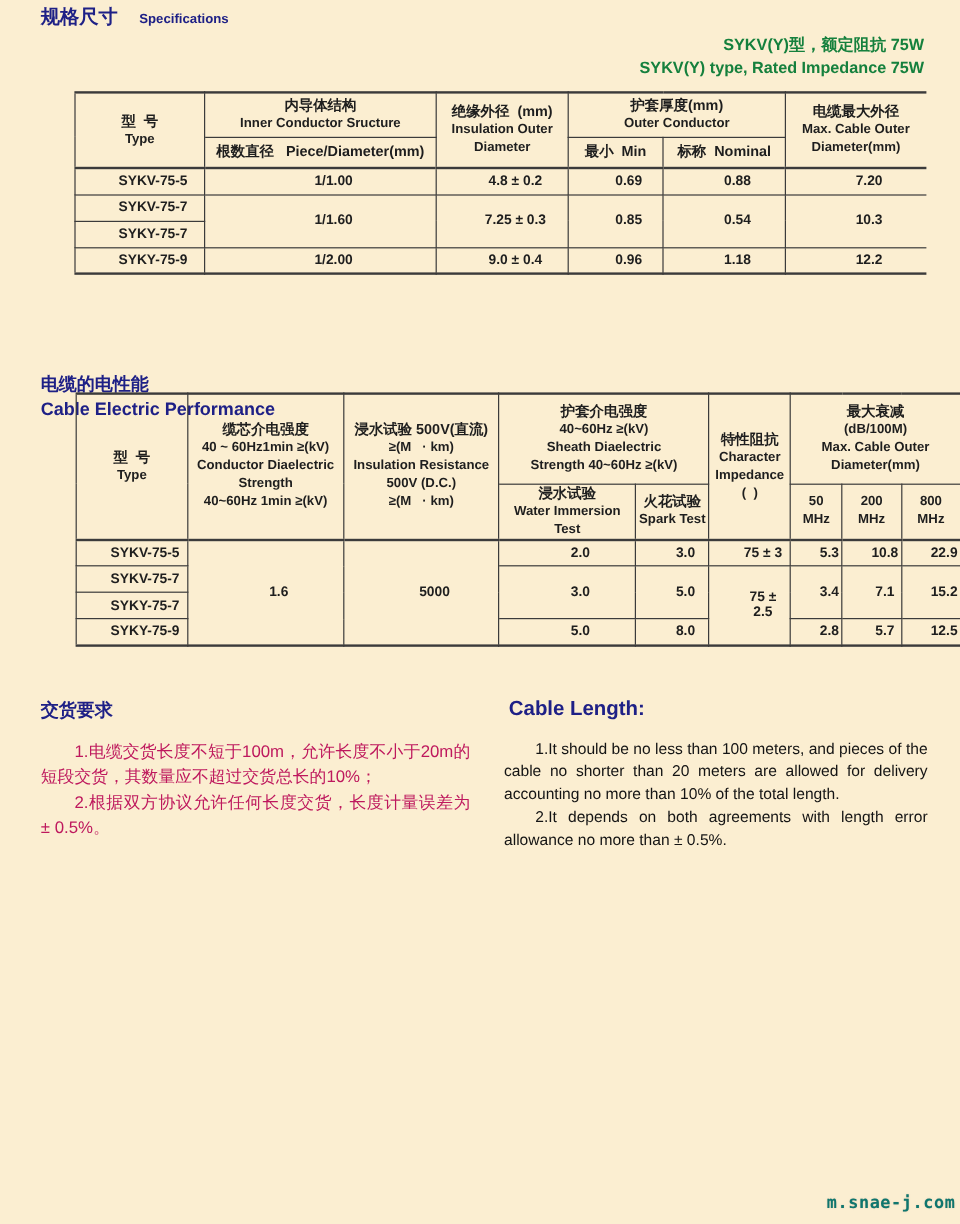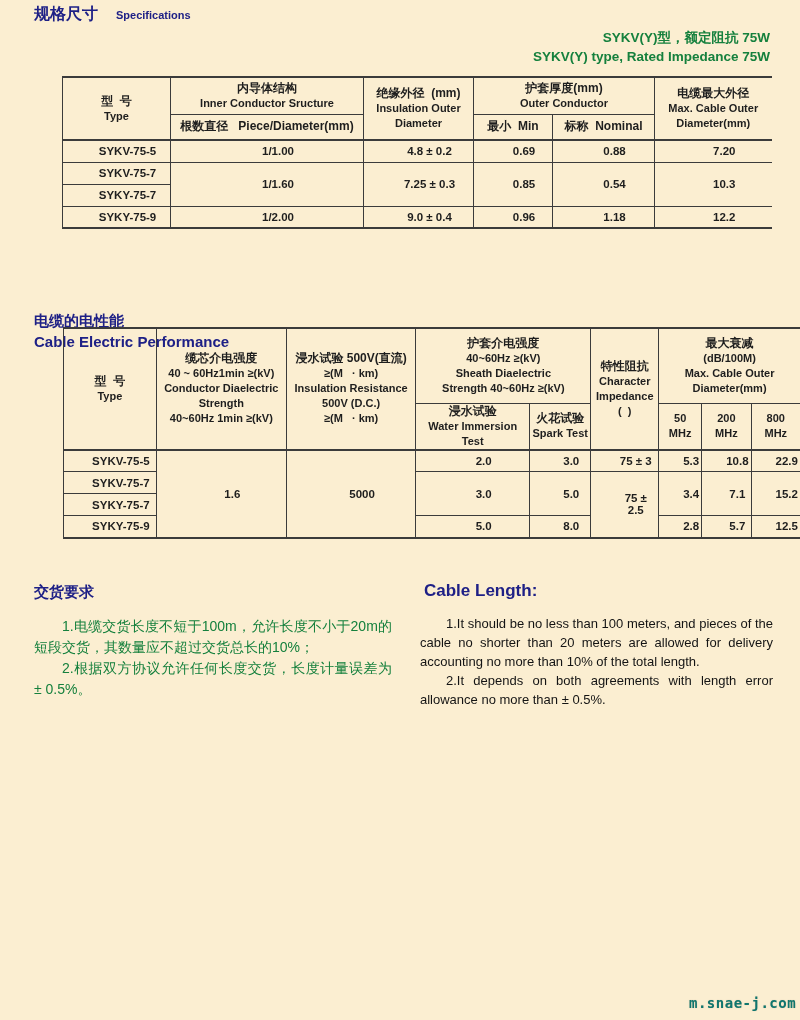--- a/index.html
+++ b/index.html
@@ -40,21 +40,21 @@
   .en { font-size:11px; }
   .val { font-size:11.5px;padding-left:24px; }
   .spec-table tr.h1 { height:37px; }
   .spec-table tr.h2 { height:26px;margin-top:44px; }
   .spec-table tbody tr { height:22px; }
   .elec-table tr.h1 { height:75px; }
   .elec-table tr.h2 { height:37px; }
   .elec-table tbody tr { height:22px; }
 
   
-  .para-zh { left:34px; top:616px; width:358px; font-size:14px; line-height:21px; color:#15803d; text-align:justify; }
+  .para-zh { left:34px; top:616px; width:358px; font-size:14px; line-height:21px; color:#be185d; text-align:justify; }
   .para-en { left:420px; top:614px; width:353px; font-size:13px; line-height:19px; color:#141414; text-align:justify; }
   .para-zh p, .para-en p { text-indent:2em; }
 
   .watermark {
     left:689px; top:995px;
     font-family:"DejaVu Sans Mono","Liberation Mono",monospace;
     font-size:14px; font-weight:bold; color:#0f766e;
     letter-spacing:0.5px; white-space:nowrap;
     text-shadow:0 0 1px rgba(160,150,125,0.55);
   }

